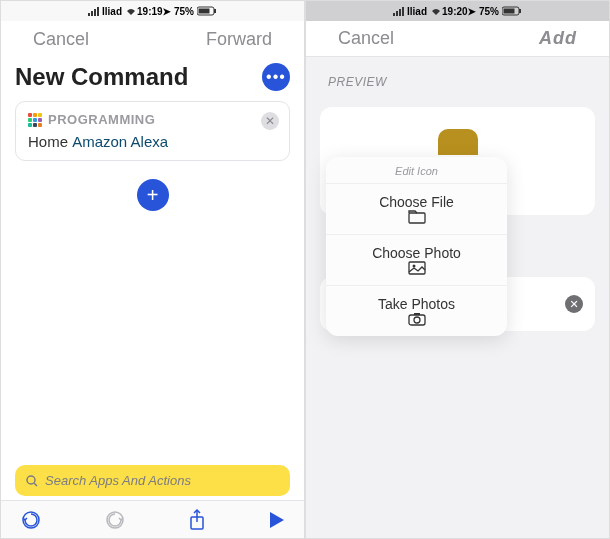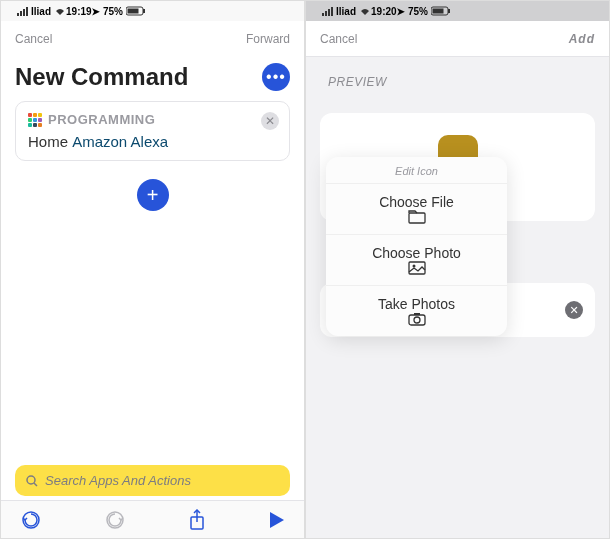--- a/index.html
+++ b/index.html
@@ -1,26 +1,26 @@
 <!DOCTYPE html>
 <html><head>
   <meta charset="utf-8">
   <style>
     * { margin: 0; padding: 0; box-sizing: border-box; font-family: -apple-system, BlinkMacSystemFont, "Segoe UI", sans-serif; }
     body { background: #fff; width: 610px; height: 539px; display: flex; }
     .phone { flex: 1; border: 1px solid #ddd; background: #f2f2f4; position: relative; overflow: hidden; }
     .phone.left { background: #fff; }
-    .status-bar { height: 20px; display: flex; align-items: center; justify-content: flex-start; padding: 0 16px; font-size: 10px; font-weight: 600; background: #f8f8f8; }
+    .status-bar { height: 20px; display: flex; align-items: center; justify-content: center; padding: 0 10px; font-size: 10px; font-weight: 600; background: #f8f8f8; }
     .phone.right .status-bar { background: #d0d0d2; }
     .status-left { display: flex; align-items: center; gap: 3px; }
     .status-right { display: flex; align-items: center; gap: 3px; }
     .signal-bars { display: flex; align-items: flex-end; gap: 1px; }
     .bar { width: 2px; background: #333; }
     .bar.b1 { height: 3px; } .bar.b2 { height: 5px; } .bar.b3 { height: 7px; } .bar.b4 { height: 9px; }
-    .nav-bar { height: 36px; display: flex; align-items: center; justify-content: space-between; padding: 0 14px; font-size: 12px; }
+    .nav-bar { height: 36px; display: flex; align-items: center; justify-content: space-between; padding: 0 32px; font-size: 18px; }
     .nav-btn { color: #8c8c91; font-weight: 400; cursor: pointer; }
     .nav-btn.add { color: #8c8c91; font-weight: 600; font-style: italic; letter-spacing: 1px; }
     .title-row { display: flex; align-items: center; justify-content: space-between; padding: 6px 14px 10px; }
     .title { font-size: 24px; font-weight: 700; color: #222; }
     .options-btn { width: 28px; height: 28px; border-radius: 50%; background: #2754d9; display: flex; align-items: center; justify-content: center; cursor: pointer; }
     .dots { color: #fff; font-size: 16px; letter-spacing: 1px; line-height: 0; }
     .card { margin: 0 14px; background: #fff; border: 1px solid #e4e4e8; border-radius: 10px; padding: 10px 12px; position: relative; }
     .card-header { display: flex; align-items: center; gap: 6px; color: #9a9aa0; font-size: 13px; font-weight: 600; letter-spacing: 0.5px; margin-bottom: 6px; }
     .grid-icon { width: 14px; height: 14px; display: grid; grid-template: repeat(3,1fr)/repeat(3,1fr); gap: 1px; }
     .grid-icon span { border-radius: 1px; }
@@ -28,21 +28,21 @@
     .card-action .imp { color: #0c4a6e; font-weight: 500; }
     .close-card { position: absolute; top: 10px; right: 10px; width: 18px; height: 18px; border-radius: 50%; background: #dedee2; color: #8a8a8f; display: flex; align-items: center; justify-content: center; font-size: 12px; cursor: pointer; }
     .add-fab { width: 32px; height: 32px; border-radius: 50%; background: #2754d9; color: #fff; display: flex; align-items: center; justify-content: center; margin: 18px auto; font-size: 20px; cursor: pointer; }
     .search-bar { position: absolute; bottom: 42px; left: 14px; right: 14px; background: #fde047; border-radius: 10px; padding: 8px 10px; display: flex; align-items: center; gap: 6px; color: #7c7c82; font-size: 13px; font-style: italic; }
     .toolbar { position: absolute; bottom: 0; left: 0; right: 0; height: 38px; display: flex; align-items: center; justify-content: space-between; padding: 0 20px; border-top: 1px solid #e4e4e8; background: #fafafa; }
     .toolbar-icon { color: #2754d9; cursor: pointer; }
     .toolbar-icon.disabled { color: #b8b8bd; }
     .play { width: 0; height: 0; border-left: 14px solid #2754d9; border-top: 8px solid transparent; border-bottom: 8px solid transparent; }
     
     .right-content { padding: 0 14px; }
-    .section-label { font-size: 12px; color: #8c8c91; letter-spacing: 0.5px; margin: 18px 0 24px 8px; font-style: italic; }
+    .section-label { font-size: 12px; color: #8c8c91; letter-spacing: 0.5px; margin: 18px 0 18px 8px; font-style: italic; }
     .preview-card { background: #fff; border-radius: 12px; height: 108px; position: relative; overflow: hidden; }
     .app-icon-peek { position: absolute; left: 50%; transform: translateX(-50%); top: 22px; width: 40px; height: 26px; background: #b8901f; border-radius: 10px 10px 0 0; }
     .popup { position: absolute; top: 146px; left: 20px; right: 102px; background: #fcfcfc; border-radius: 12px; box-shadow: 0 4px 20px rgba(0,0,0,0.12); z-index: 10; margin-top: 10px; }
     .popup-title { text-align: center; font-size: 11px; color: #9a9aa0; padding: 8px 0 6px; font-style: italic; }
     .popup-item { display: flex; align-items: center; justify-content: space-between; padding: 10px 14px; border-top: 1px solid #efefef; font-size: 14px; color: #333; cursor: pointer; flex-direction: column; }
     .name-row { background: #fff; border-radius: 12px; margin-top: 62px; padding: 10px 12px; display: flex; align-items: center; gap: 10px; position: relative; }
     .app-icon-sm { width: 34px; height: 34px; background: #b8901f; border-radius: 8px; border: 2px solid #e8c758; display: flex; align-items: center; justify-content: center; color: #fff; }
     .name-text { font-size: 15px; color: #333; }
     .clear-btn { position: absolute; right: 12px; width: 18px; height: 18px; border-radius: 50%; background: #6e6e73; color: #fff; display: flex; align-items: center; justify-content: center; font-size: 11px; cursor: pointer; }
     .help-text { font-size: 10px; color: #8c8c91; margin: 10px 8px; line-height: 1.3; }

